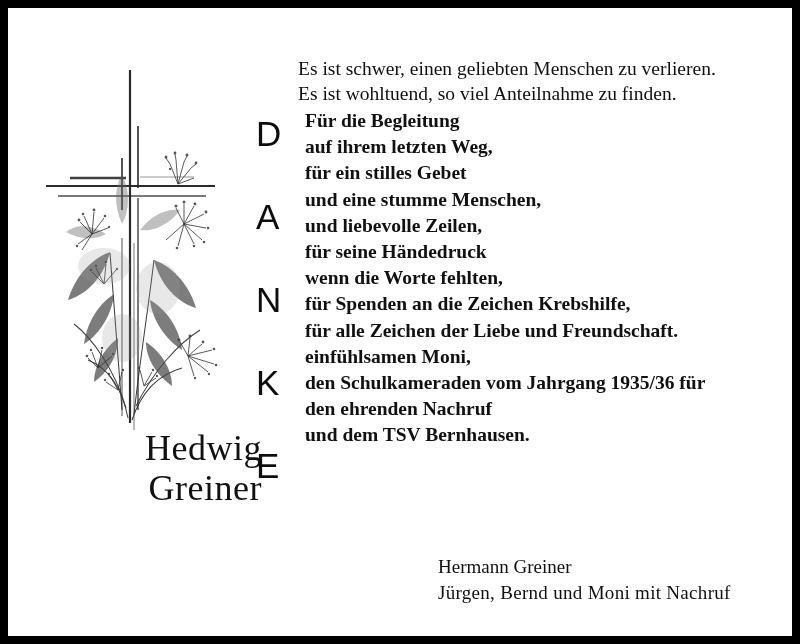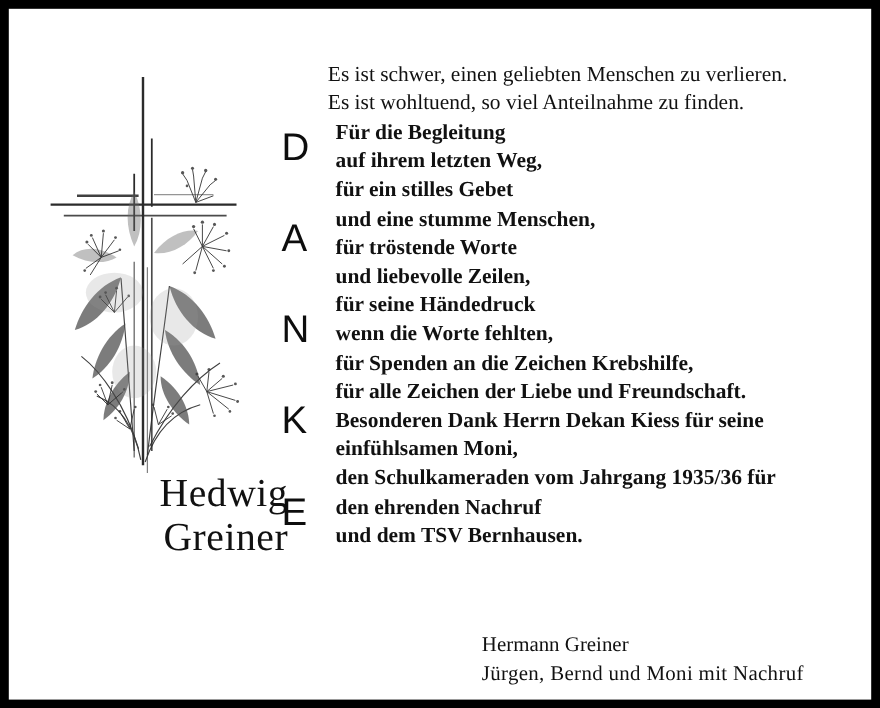--- a/index.html
+++ b/index.html
@@ -121,21 +121,21 @@
     line-height: 26.2px;
     color: #111111;
     white-space: nowrap;
     font-weight: bold;
   }
 
   
   .signature {
     position: absolute;
     left: 430px;
-    top: 566px;
+    top: 546px;
     width: 350px;
     color: #111111;
     font-size: 19px;
     line-height: 25.5px;
     white-space: nowrap;
   }
   .sig-line-2 {
     letter-spacing: 0.3px;
   }
 </style>
@@ -278,27 +278,25 @@
         <div class="acrostic-letter" style="top:174px;">N</div>
         <div class="acrostic-letter" style="top:257px;">K</div>
         <div class="acrostic-letter" style="top:340px;">E</div>
       </div>
 
       <div class="body-lines">
         <div class="body-line">Für die Begleitung</div>
         <div class="body-line">auf ihrem letzten Weg,</div>
         <div class="body-line">für ein stilles Gebet</div>
         <div class="body-line">und eine stumme Menschen,</div>
-        <div class="body-line">für tröstende Worte</div>
         <div class="body-line">und liebevolle Zeilen,</div>
         <div class="body-line">für seine Händedruck</div>
         <div class="body-line">wenn die Worte fehlten,</div>
         <div class="body-line">für Spenden an die Zeichen Krebshilfe,</div>
         <div class="body-line">für alle Zeichen der Liebe und Freundschaft.</div>
-        <div class="body-line">Besonderen Dank Herrn Dekan Kiess für seine</div>
         <div class="body-line">einfühlsamen Moni,</div>
         <div class="body-line">den Schulkameraden vom Jahrgang 1935/36 für</div>
         <div class="body-line">den ehrenden Nachruf</div>
         <div class="body-line">und dem TSV Bernhausen.</div>
       </div>
 
     </div>
 
     <div class="signature">
       <div>Hermann Greiner</div>

